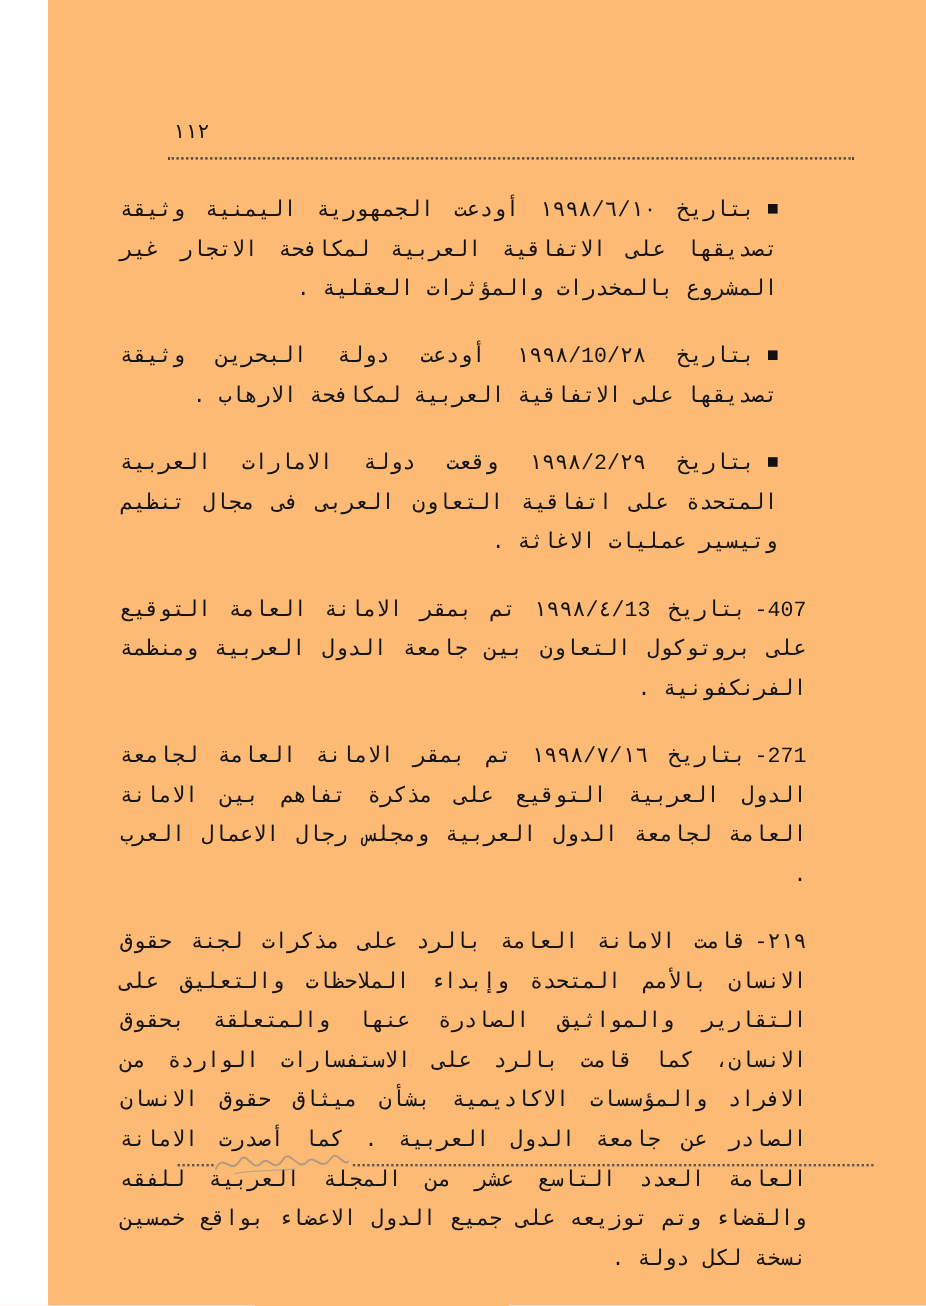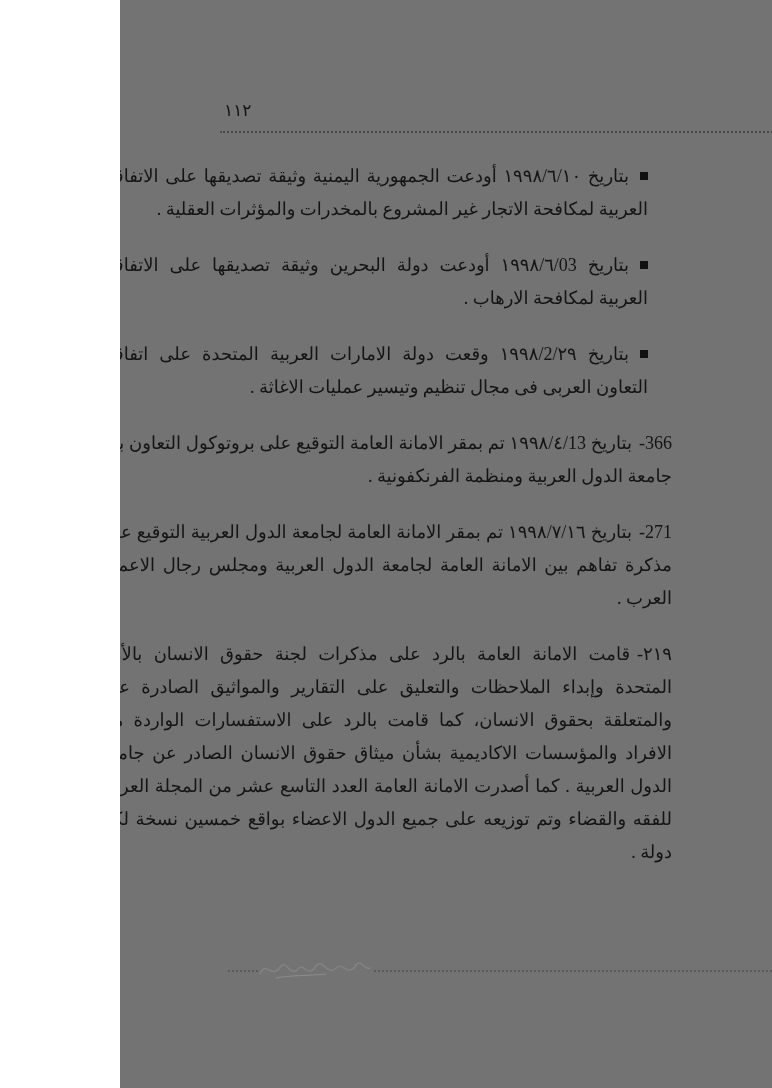--- a/index.html
+++ b/index.html
@@ -2,26 +2,26 @@
 <html lang="ar" dir="rtl"><head>
 <meta charset="utf-8">
 <style>
   html, body {
     margin: 0;
     padding: 0;
     background: #ffffff;
   }
   .page {
     position: relative;
-    width: 652px;
+    width: 732px;
     height: 1088px;
-    background: #737373;
+    background: #fdba74;
     overflow: hidden;
     direction: rtl;
-    font-family: Liberation Serif, serif;
+    font-family: Liberation Mono, monospace;
     color: #141414;
   }
   .page-number {
     position: absolute;
     top: 100px;
     left: 104px;
     font-size: 17px;
     letter-spacing: 3px;
     direction: ltr;
   }
@@ -93,25 +93,25 @@
 <div class="page">
 
   <div class="page-number">١١٢</div>
 
   <div class="top-rule"></div>
 
   <div class="content">
 
     <p class="entry bullet-entry"><span class="sq-bullet"></span><span>بتاريخ ١٩٩٨/٦/١٠ أودعت الجمهورية اليمنية وثيقة تصديقها على الاتفاقية العربية لمكافحة الاتجار غير المشروع بالمخدرات والمؤثرات العقلية .</span></p>
 
-    <p class="entry bullet-entry"><span class="sq-bullet"></span><span>بتاريخ ١٩٩٨/٦/03 أودعت دولة البحرين وثيقة تصديقها على الاتفاقية العربية لمكافحة الارهاب .</span></p>
+    <p class="entry bullet-entry"><span class="sq-bullet"></span><span>بتاريخ ١٩٩٨/10/٢٨ أودعت دولة البحرين وثيقة تصديقها على الاتفاقية العربية لمكافحة الارهاب .</span></p>
 
     <p class="entry bullet-entry"><span class="sq-bullet"></span><span>بتاريخ ١٩٩٨/2/٢٩ وقعت دولة الامارات العربية المتحدة على اتفاقية التعاون العربى فى مجال تنظيم وتيسير عمليات الاغاثة .</span></p>
 
-    <p class="entry"><span class="num-marker">366-</span><span>بتاريخ ١٩٩٨/٤/13 تم بمقر الامانة العامة التوقيع على بروتوكول التعاون بين جامعة الدول العربية ومنظمة الفرنكفونية .</span></p>
+    <p class="entry"><span class="num-marker">407-</span><span>بتاريخ ١٩٩٨/٤/13 تم بمقر الامانة العامة التوقيع على بروتوكول التعاون بين جامعة الدول العربية ومنظمة الفرنكفونية .</span></p>
 
     <p class="entry"><span class="num-marker">271-</span><span>بتاريخ ١٩٩٨/٧/١٦ تم بمقر الامانة العامة لجامعة الدول العربية التوقيع على مذكرة تفاهم بين الامانة العامة لجامعة الدول العربية ومجلس رجال الاعمال العرب .</span></p>
 
     <p class="entry"><span class="num-marker">٢١٩-</span><span>قامت الامانة العامة بالرد على مذكرات لجنة حقوق الانسان بالأمم المتحدة وإبداء الملاحظات والتعليق على التقارير والمواثيق الصادرة عنها والمتعلقة بحقوق الانسان، كما قامت بالرد على الاستفسارات الواردة من الافراد والمؤسسات الاكاديمية بشأن ميثاق حقوق الانسان الصادر عن جامعة الدول العربية . كما أصدرت الامانة العامة العدد التاسع عشر من المجلة العربية للفقه والقضاء وتم توزيعه على جميع الدول الاعضاء بواقع خمسين نسخة لكل دولة .</span></p>
 
   </div>
 
   <div class="bottom-rule-wrap">
     <span class="dots-short"></span>
     <svg class="scribble" width="118" height="30" viewBox="0 0 118 30">

